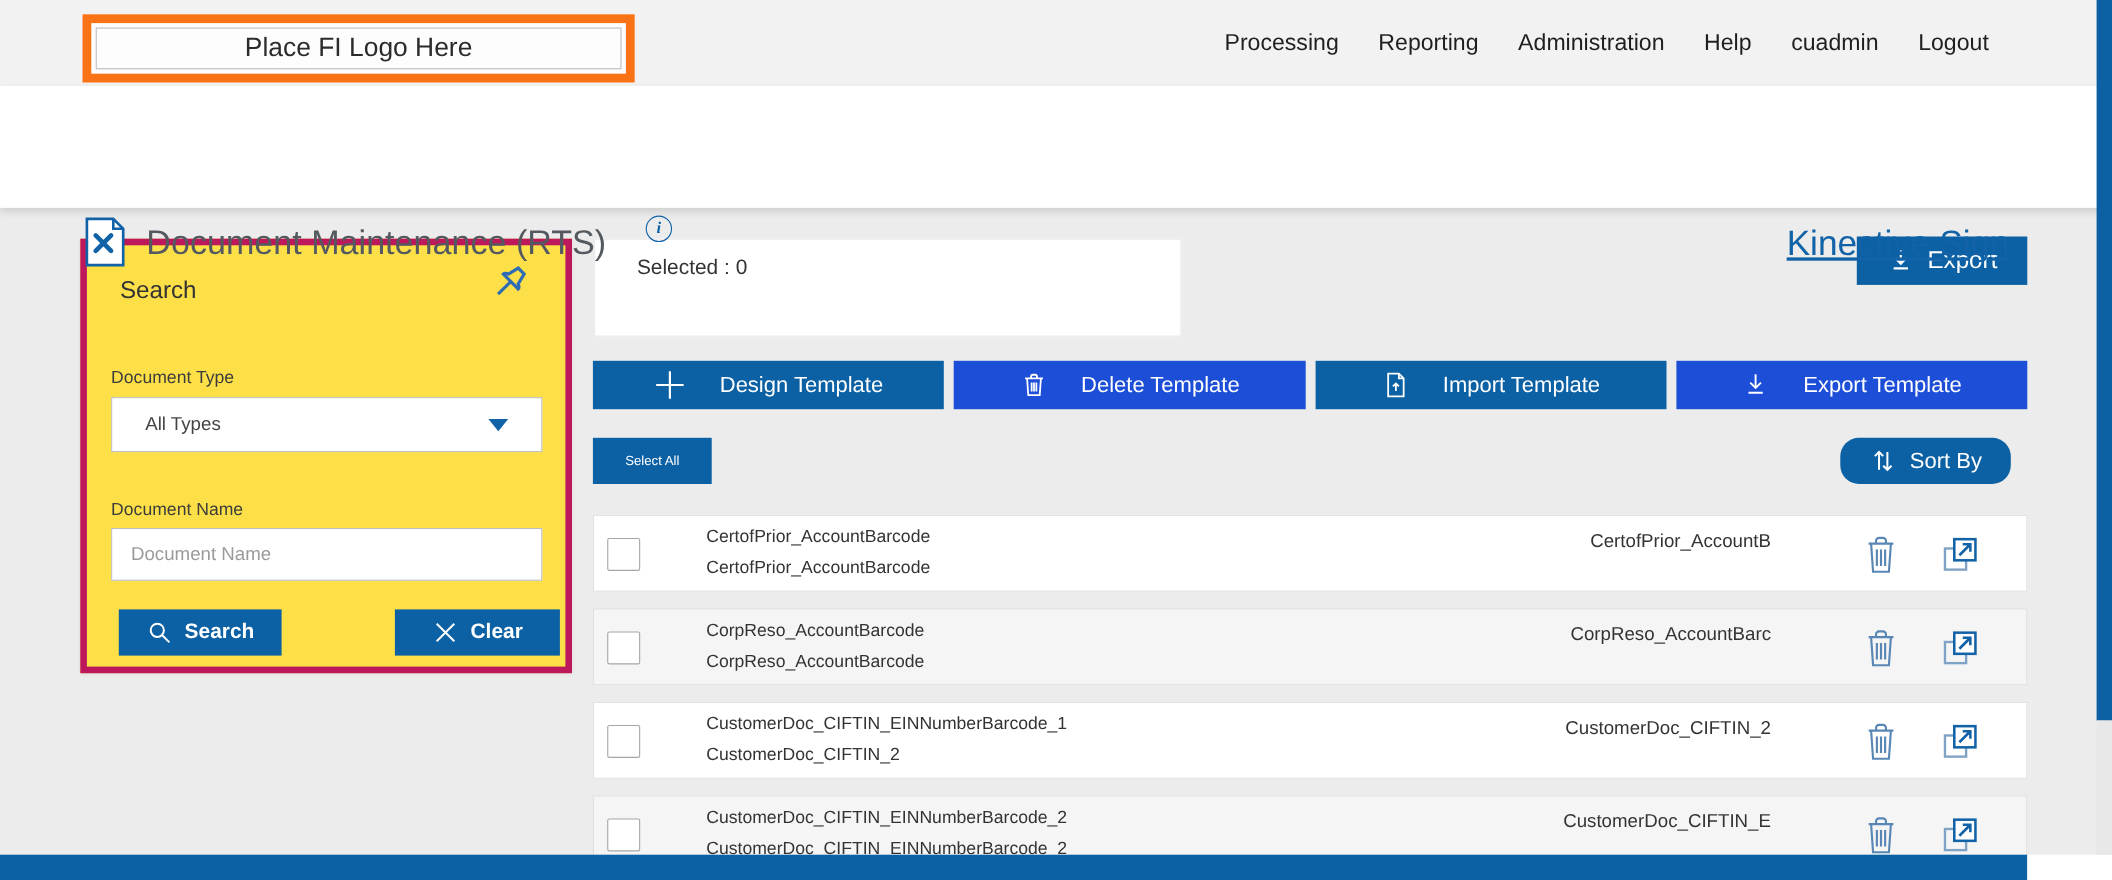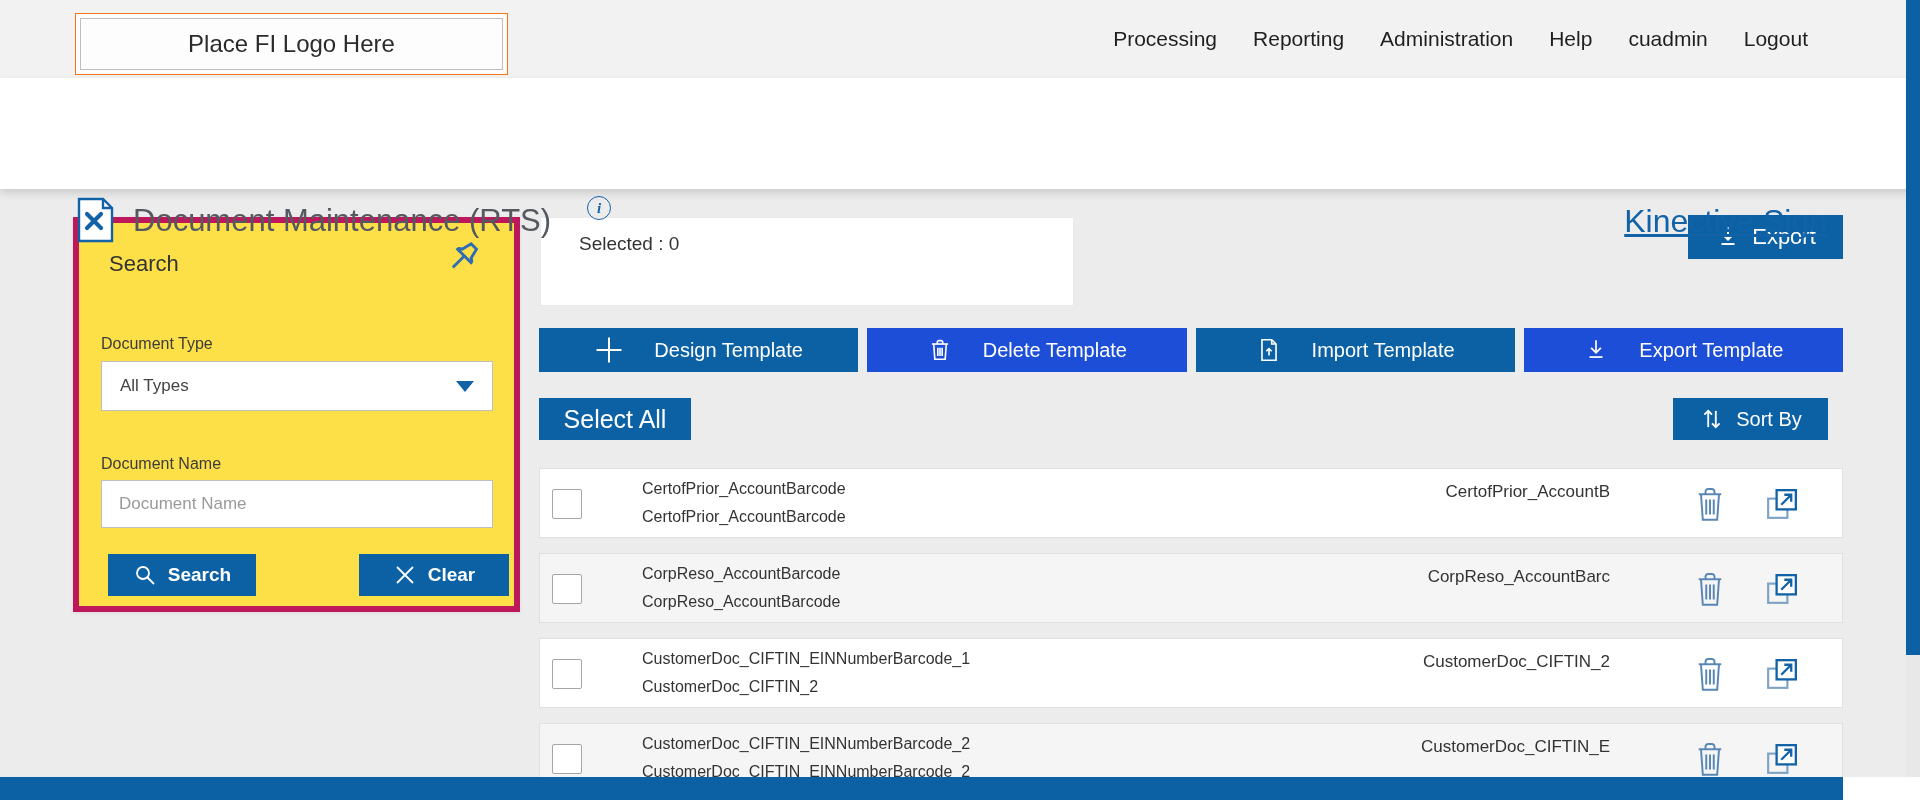--- a/index.html
+++ b/index.html
@@ -1,22 +1,22 @@
 <!DOCTYPE html>
 <html><head>
 <meta charset="utf-8">
 <style>
   * { margin:0; padding:0; box-sizing:border-box; }
   html,body { width:1920px; height:800px; overflow:hidden; background:#ececec;
               font-family:"Liberation Sans", sans-serif; position:relative; }
 
   
   .topnav { position:absolute; left:0; top:0; width:1920px; height:78px; background:#f2f2f2; }
-  .logo-box { position:absolute; left:75px; top:13px; width:433px; height:62px;
-              border:1px solid #f97316; background:#fdfdfd; display:flex; }
+  .logo-box { position:absolute; left:75px; top:13px; width:502px; height:62px;
+              border:8px solid #f97316; background:#fdfdfd; display:flex; }
   .logo-inner { flex:1; margin:4px; border:1px solid #bdbdbd; display:flex;
                 align-items:center; justify-content:center;
                 font-size:24px; color:#2b2b2b; }
   .nav-items { position:absolute; right:112px; top:0; height:78px; display:flex;
                align-items:center; gap:36px; font-size:21px; color:#1f1f1f; }
   .nav-item { cursor:pointer; white-space:nowrap; }
 
   
   .titlebar { position:absolute; left:0; top:78px; width:1920px; height:111px; background:#ffffff;
               box-shadow:0 4px 8px rgba(0,0,0,0.14); z-index:5; }
@@ -28,21 +28,21 @@
   .brand { position:absolute; right:93px; top:125px; font-size:32px; color:#1262a8;text-decoration:underline; }
 
   
   .search-card { position:absolute; left:73px; top:217px; width:447px; height:395px; background:#fde047;
                  border:6px solid #be185d; box-shadow:0 1px 3px rgba(0,0,0,0.08); z-index:2; }
   .search-title { position:absolute; left:30px; top:28px; font-size:22px; color:#333; }
   .pin { position:absolute; right:26px; top:12px; }
   .field-label { position:absolute; left:22px; font-size:16px; color:#3c3c3c; }
   .lbl-type { top:112px; } .lbl-name { top:232px; }
   .select-box { position:absolute; left:22px; top:138px; width:392px; height:50px; border:1px solid #c0c0c0;
-                background:#fff; display:flex; align-items:center; padding:0 18px; font-size:17px; color:#444;
+                background:#fff; display:flex; align-items:center; padding:0 30px; font-size:17px; color:#444;
                 cursor:pointer; }
   .select-caret { margin-left:auto; width:0; height:0; border-left:9px solid transparent;
                   border-right:9px solid transparent; border-top:11px solid #1262a8; }
   .text-input { position:absolute; left:22px; top:257px; width:392px; height:48px; border:1px solid #c0c0c0;
                 padding:0 17px; font-size:17px; color:#333; font-family:"Liberation Sans",sans-serif; }
   .text-input::placeholder { color:#9a9a9a; }
   .btn { background:#0b61a4; color:#fff; border:none; cursor:pointer; display:flex; align-items:center;
          justify-content:center; gap:11px; font-family:"Liberation Sans",sans-serif; }
   .btn-search { position:absolute; left:29px; top:331px; width:148px; height:42px; font-size:19px; font-weight:bold; }
   .btn-clear  { position:absolute; left:280px; top:331px; width:150px; height:42px; font-size:19px; font-weight:bold; }
@@ -50,22 +50,22 @@
   
   .summary-card { position:absolute; left:540px; top:217px; width:534px; height:89px; background:#fff;
                   border:1px solid #eaeaea; padding:15px 0 0 38px; z-index:2; }
   .summary-line { font-size:19px; color:#333; margin-bottom:13px; }
   .btn-export { position:absolute; left:1688px; top:215px; width:155px; height:44px; font-size:22px; z-index:2; }
 
   
   .toolbar { position:absolute; left:539px; top:328px; width:1304px; height:44px; display:flex; gap:9px; z-index:2; }
   .tb-btn { flex:1; font-size:20px; gap:30px; }
   .tb-btn.disabled { background:#1d4ed8; }
-  .btn-selectall { position:absolute; left:539px; top:398px; width:152px; height:42px; font-size:25px; z-index:2; }
-  .btn-sortby { position:absolute; left:1673px; top:398px; width:155px; height:42px; font-size:20px; z-index:2; }
+  .btn-selectall { position:absolute; left:539px; top:398px; width:108px; height:42px; font-size:12px; z-index:2; }
+  .btn-sortby { position:absolute; left:1673px; top:398px; width:155px; height:42px; font-size:20px; z-index:2;border-radius:17px; }
 
   
   .rows { position:absolute; left:539px; top:468px; width:1304px; z-index:2; }
   .doc-row { position:relative; width:1304px; height:70px; background:#fff; border:1px solid #e0e0e0;
              margin-bottom:15px; }
   .doc-row.alt { background:#f5f5f5; }
   .row-check { position:absolute; left:12px; top:20px; width:30px; height:30px; background:#fff;
                border:1px solid #a6a6a6; border-radius:2px; cursor:pointer; }
   .doc-line1 { position:absolute; left:102px; top:11px; font-size:16px; color:#333; }
   .doc-line2 { position:absolute; left:102px; top:39px; font-size:16px; color:#333; }

